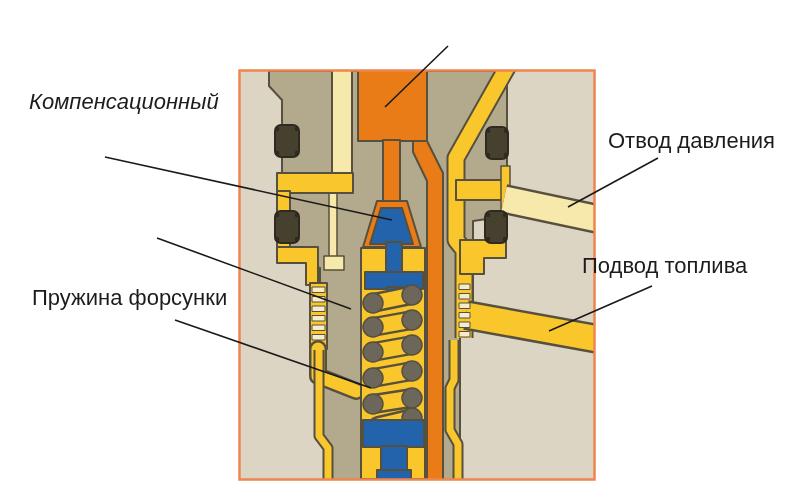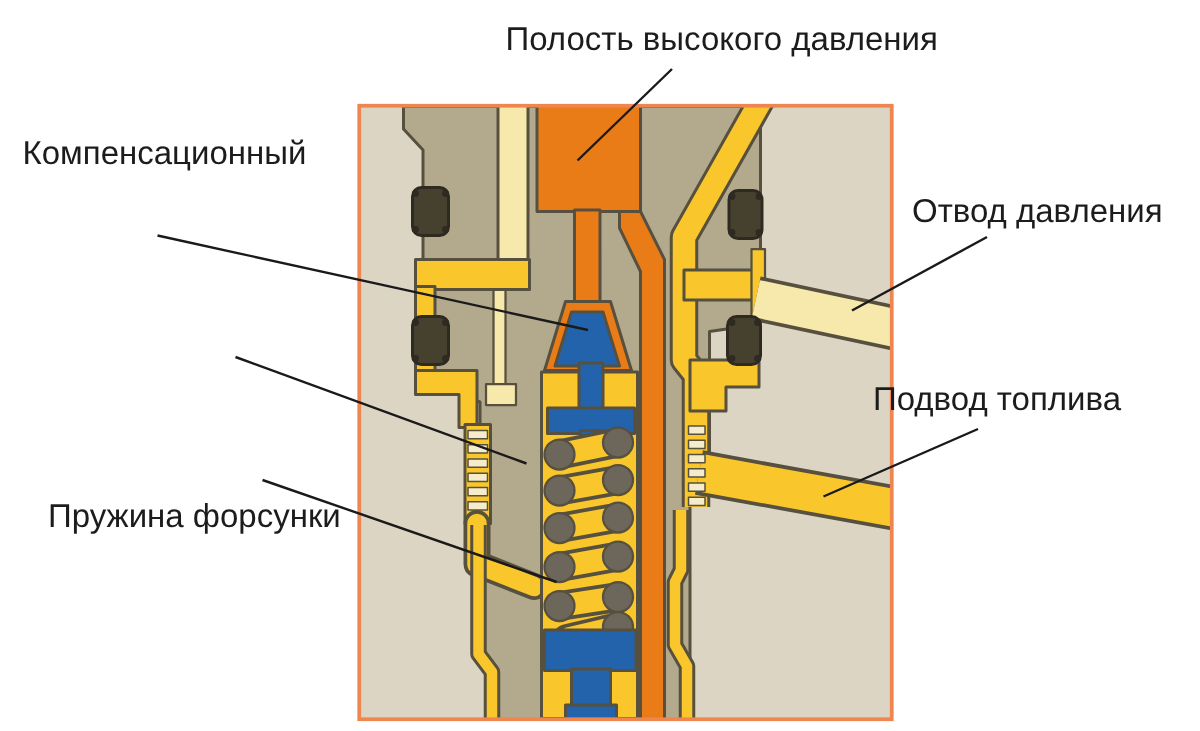--- a/index.html
+++ b/index.html
@@ -173,27 +173,26 @@
     <g stroke="var(--leader-line)" stroke-width="1.6">
       <line x1="448" y1="46" x2="385" y2="107"></line>
       <line x1="105" y1="157" x2="392" y2="220"></line>
       <line x1="157" y1="238" x2="351" y2="309"></line>
       <line x1="175" y1="320" x2="371" y2="388"></line>
       <line x1="658" y1="158" x2="568" y2="207"></line>
       <line x1="652" y1="286" x2="549" y2="331"></line>
     </g>
   </svg>
 
-  <div class="lbl" style="left:337px;top:13px;">Полость высокого давления</div>
 
-  <div class="lbl two" style="left:15px;top:83px;">
+  <div class="lbl two" style="left:29px;top:83px;font-style:italic;">
     <div>Компенсационный</div>
   </div>
 
   <div class="lbl two" style="left:42px;top:171px;">
   </div>
 
-  <div class="lbl" style="left:32px;top:285px;margin-top:46px;">Пружина форсунки</div>
+  <div class="lbl" style="left:32px;top:285px;">Пружина форсунки</div>
 
   <div class="lbl" style="left:608px;top:128px;">Отвод давления</div>
 
   <div class="lbl" style="left:582px;top:253px;">Подвод топлива</div>
 </div>
 
 </body></html>

